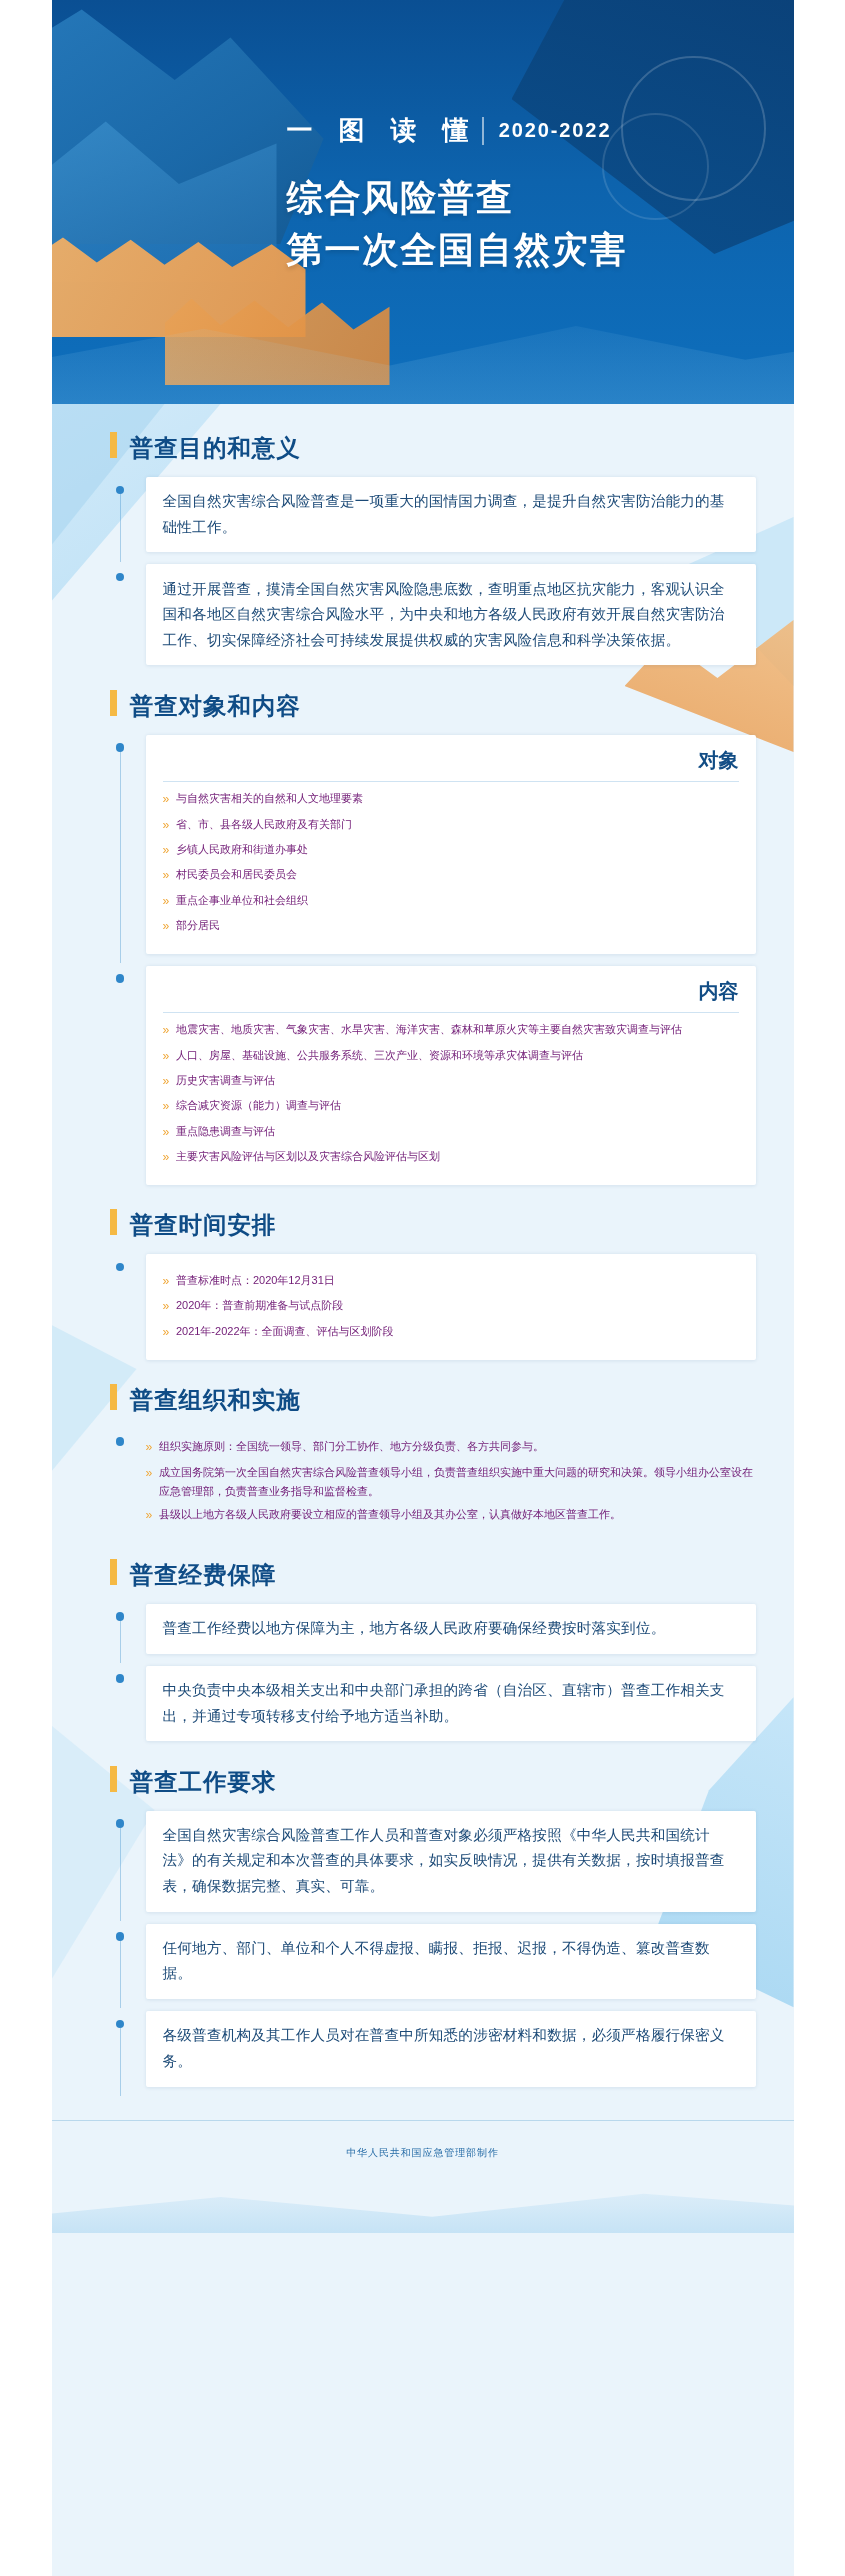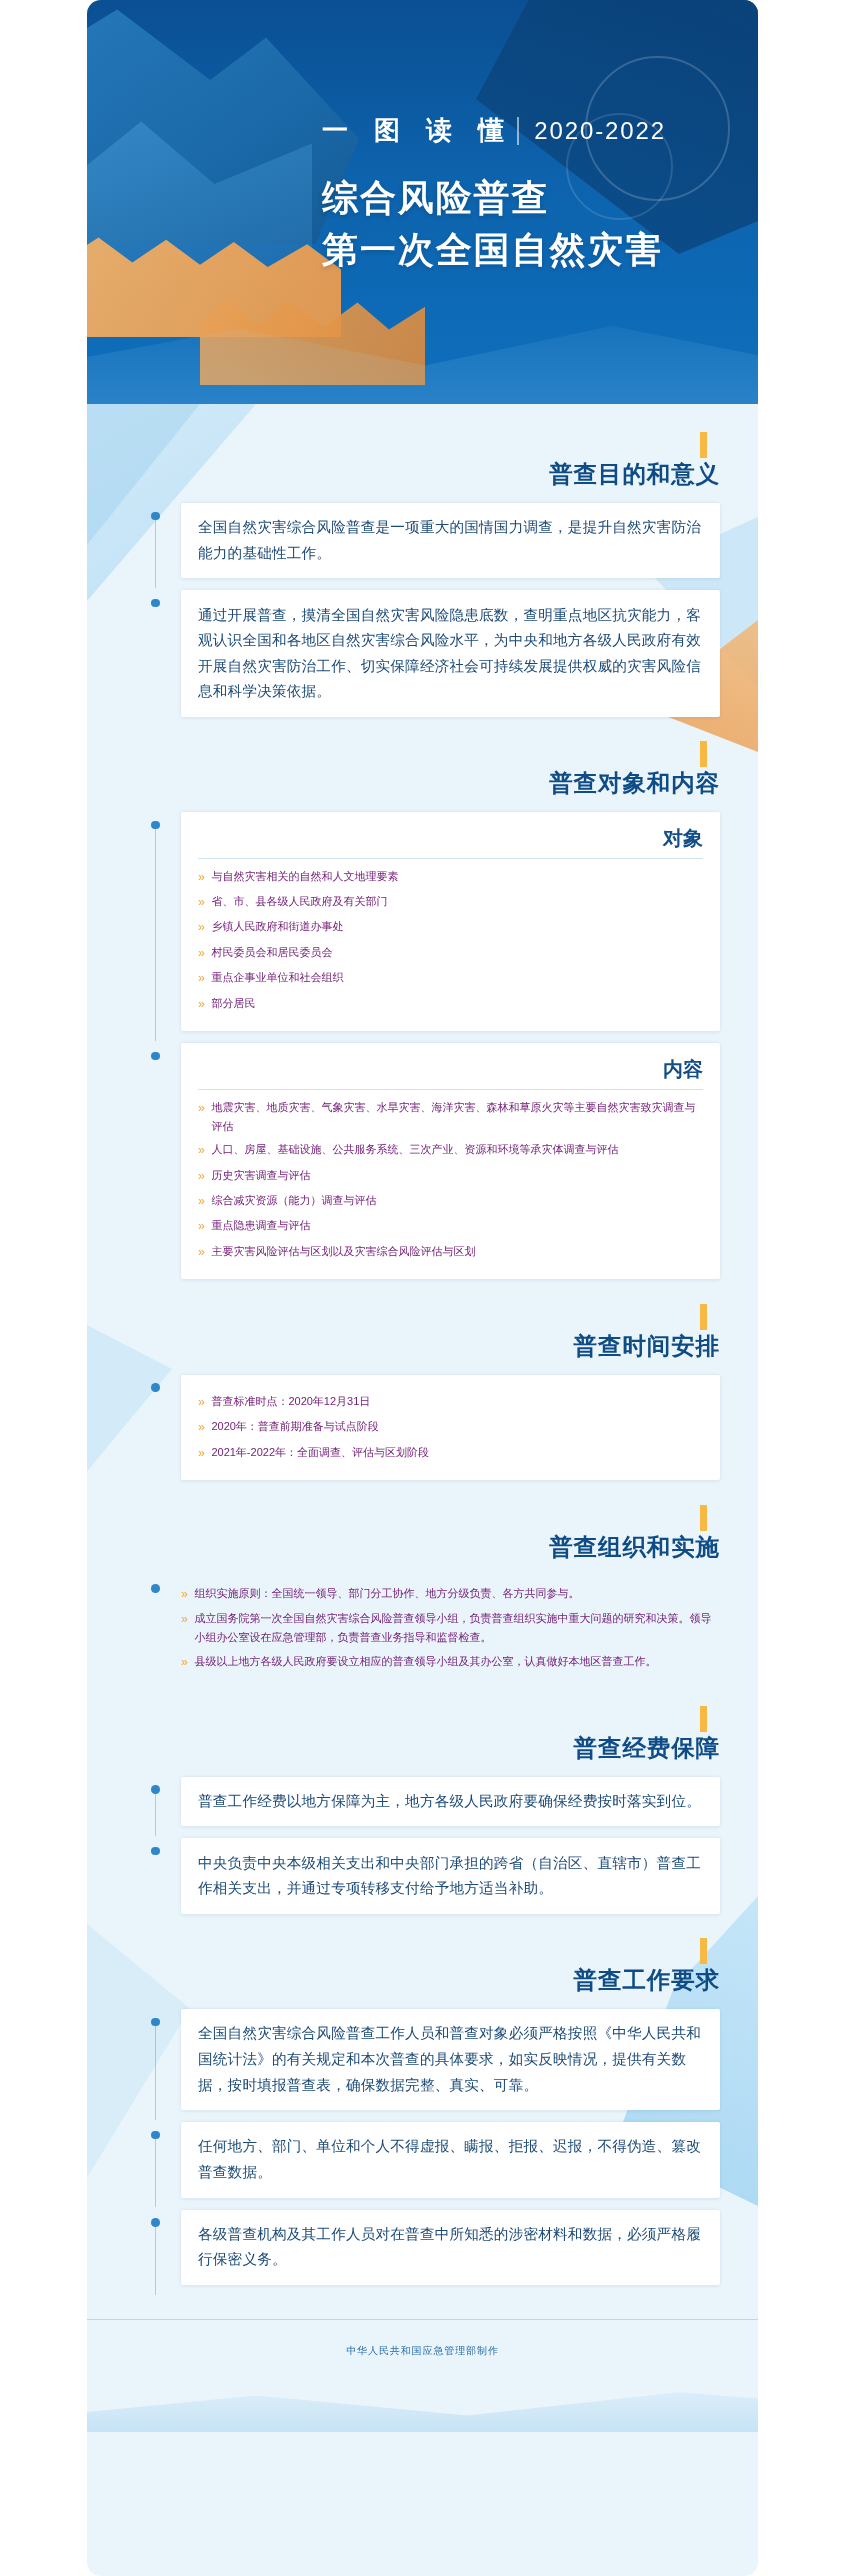--- a/index.html
+++ b/index.html
@@ -5,26 +5,25 @@
   html, body {
     margin: 0;
     padding: 0;
     background: #ffffff;
   }
   body {
     font-family: "Liberation Sans", "DejaVu Sans", sans-serif;
   }
   .page {
     position: relative;
-    width: 671px;
+    width: 742px;
     min-height: 2576px;
     margin: 0 auto;
     background: #eaf4fb;
     overflow: hidden;
-    border-radius: 14px;
   }
 
   
   .header {
     position: relative;
     height: 404px;
     background: linear-gradient(180deg, #0a4f93 0%, #0d63ad 45%, #0e6fbd 100%);
     overflow: hidden;
   }
   .hdr-shape {
@@ -102,22 +101,22 @@
     font-weight: bold;
     color: #ffffff;
   }
   .hdr-sep {
     width: 1.9px;
     height: 28px;
     background: rgba(255,255,255,.55);
     margin: 0 15px 0 3.8px;
   }
   .hdr-years {
-    font-size: 24px;
-    font-weight: normal;
+    font-size: 20px;
+    font-weight: bold;
     letter-spacing: 1.9px;
     color: #ffffff;
   }
   .hdr-title {
     color: #ffffff;
     font-size: 36px;
     font-weight: bold;
     line-height: 1.42;
     letter-spacing: 1.9px;
     text-shadow: 0 1.9px 5.6px rgba(0,0,0,.18);
@@ -186,24 +185,23 @@
   .content {
     position: relative;
     z-index: 3;
     padding: 28px 38px 9.4px 38px;
   }
 
   
   .section { margin-bottom: 24.4px; }
   .sec-head {
     display: flex;
-    align-items: flex-end;
+    align-items: flex-start;
     margin-bottom: 13px;
     padding-left: 20.7px;
-    flex-direction: column;
   }
   .sec-bar {
     width: 6.6px;
     height: 26px;
     background: #f5b944;
     margin-right: 13px;
     flex: none;
   }
   .sec-title {
     font-size: 23.5px;

